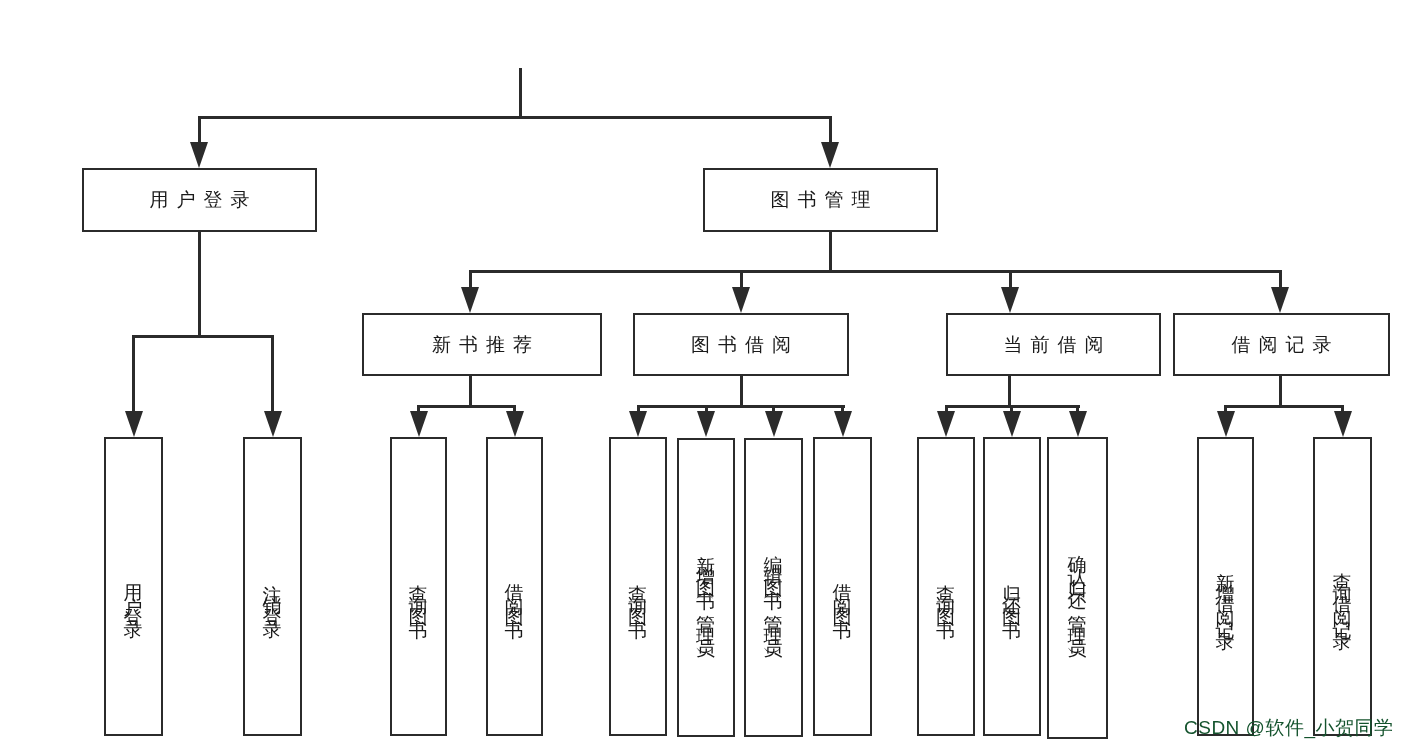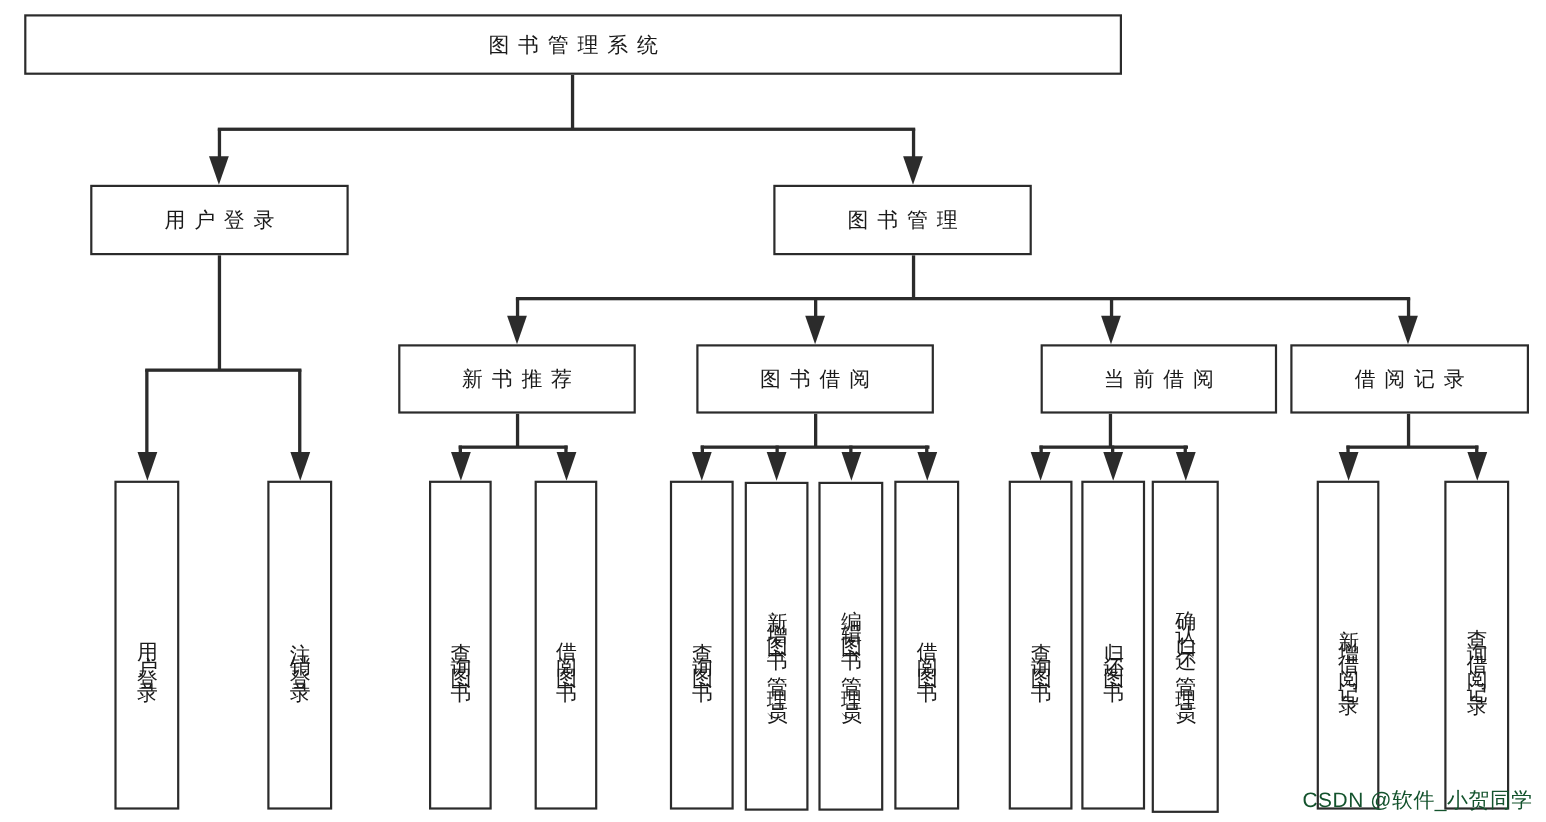--- a/index.html
+++ b/index.html
@@ -116,33 +116,30 @@
   <div class="ln" style="left:1076px;top:405px;width:3px;height:8px;"></div>
   <div class="arw" style="left:1068.5px;top:411px;"></div>
 
   <div class="ln" style="left:1278.5px;top:376px;width:3px;height:31px;"></div>
   <div class="ln" style="left:1224px;top:404.5px;width:120px;height:3px;"></div>
   <div class="ln" style="left:1224px;top:405px;width:3px;height:8px;"></div>
   <div class="arw" style="left:1216.5px;top:411px;"></div>
   <div class="ln" style="left:1341px;top:405px;width:3px;height:8px;"></div>
   <div class="arw" style="left:1333.5px;top:411px;"></div>
 
-  <div class="box" style="left:22px;top:13px;width:998px;height:55px;">
-    <span class="lbl">图书管理系统</span>
-  </div>
 
   <div class="box" style="left:82px;top:168px;width:235px;height:64px;">
     <span class="lbl">用户登录</span>
   </div>
 
   <div class="box" style="left:703px;top:168px;width:235px;height:64px;">
     <span class="lbl">图书管理</span>
   </div>
 
-  <div class="box" style="left:362px;top:313px;width:216px;height:63px;">
+  <div class="box" style="left:362px;top:313px;width:240px;height:63px;">
     <span class="lbl">新书推荐</span>
   </div>
 
   <div class="box" style="left:633px;top:313px;width:216px;height:63px;">
     <span class="lbl">图书借阅</span>
   </div>
 
   <div class="box" style="left:902px;top:313px;width:215px;height:63px;margin-left:44px;">
     <span class="lbl">当前借阅</span>
   </div>

